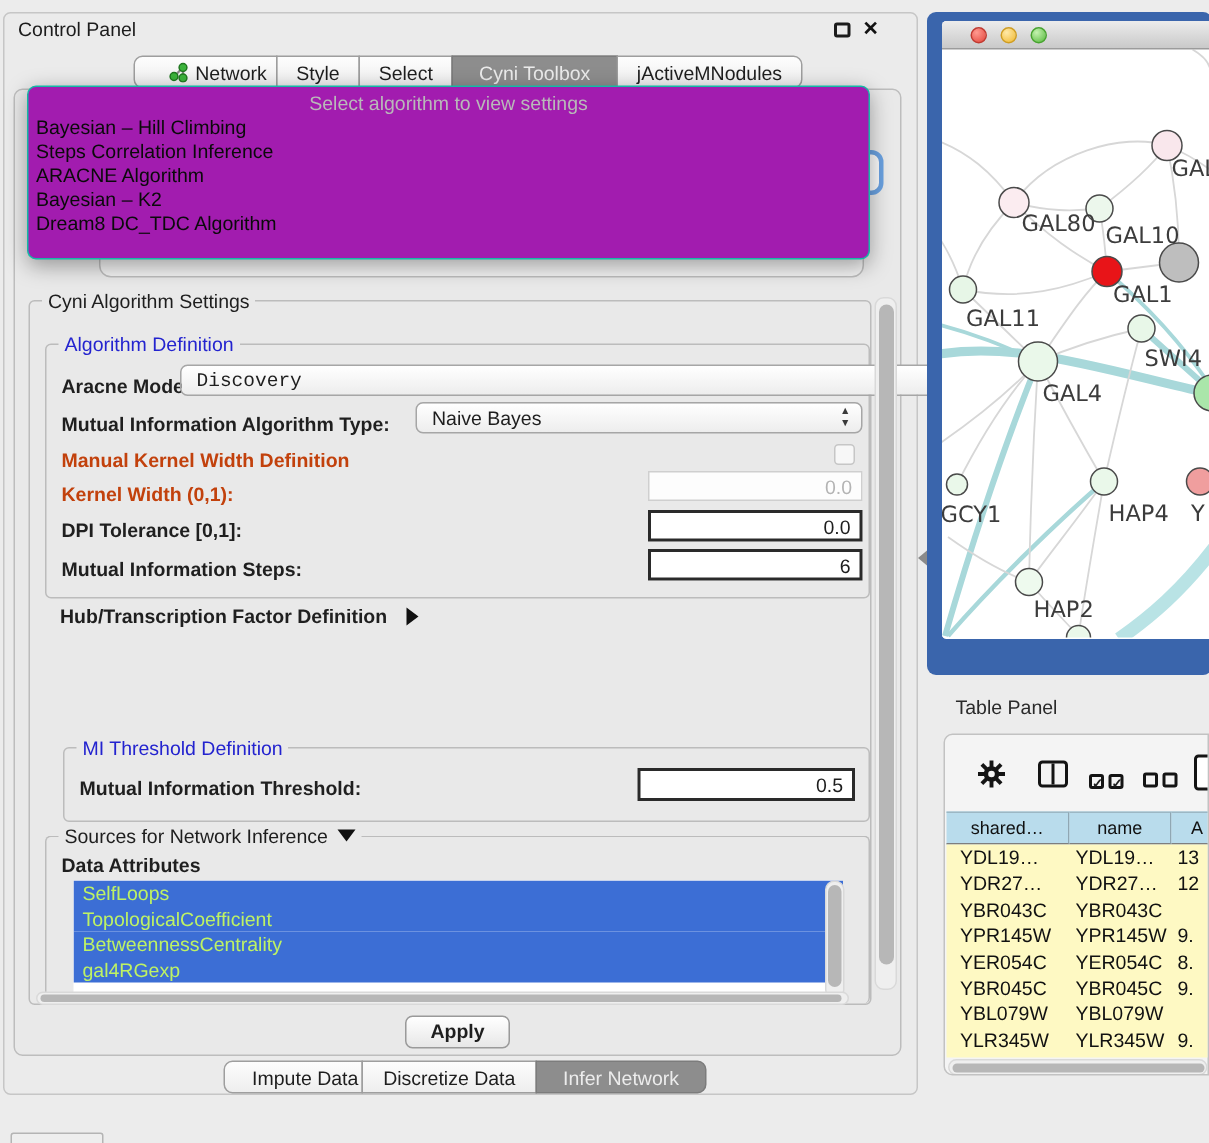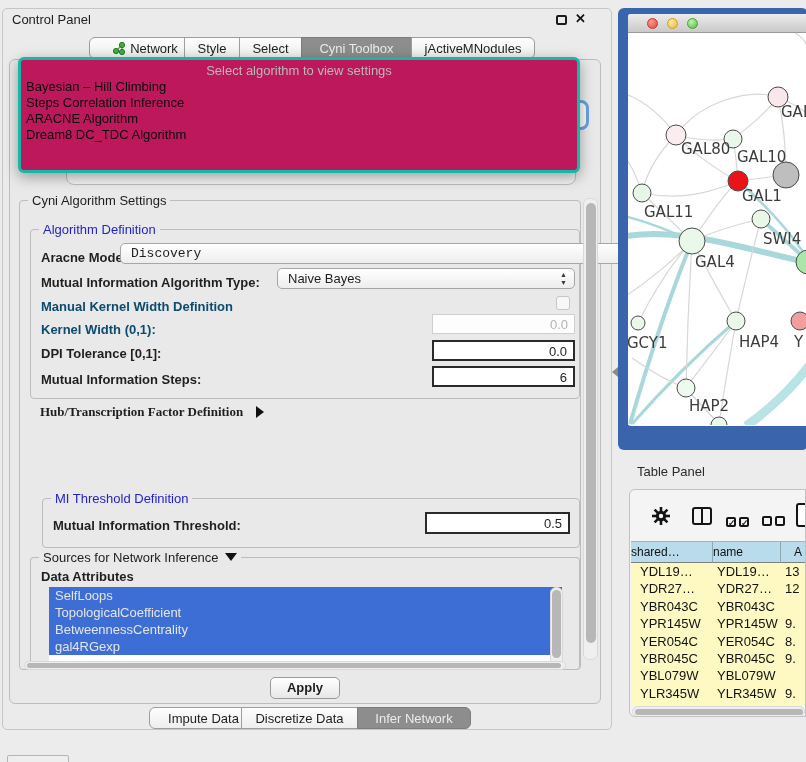--- a/index.html
+++ b/index.html
@@ -26,47 +26,47 @@
   .ghost-combo{position:absolute;left:63px;top:160px;width:510px;height:16px;
     border:1px solid #bdbdbd;border-radius:0 0 8px 8px;background:#f2f2f2;}
   .ghost-focus{position:absolute;left:443px;top:91px;width:143px;height:30px;
     border:3px solid #6aa1e0;border-radius:8px;background:#fafafa;}
   
   .grp{position:absolute;border:1px solid #bcbcbc;border-radius:4px;}
   .gtitle{position:absolute;top:-8px;left:8px;background:#e9e9e9;padding:0 4px;font-size:13px;white-space:nowrap;}
   .gtitle.blue{color:#2323cf;}
   .gtitle.green{color:#3ed43e;}
   .lbl{position:absolute;font-size:13px;font-weight:bold;color:#1f1f1f;white-space:nowrap;}
-  .lbl.gray{color:#0c4a6e;}
+  .lbl.gray{color:#c2410c;}
   .combo{position:absolute;height:21px;background:linear-gradient(#ffffff,#ededed);
     border:1px solid #a6a6a6;border-radius:5px;font-size:13px;display:flex;align-items:center;
     padding:0 22px 0 10px;}
   .arrows{position:absolute;right:7px;top:2px;font-size:7px;line-height:8px;color:#3a3a3a;text-align:center;}
   .field{position:absolute;background:#fff;border:1px solid #a6a6a6;font-size:13px;
     text-align:right;padding:2px 6px 0 0;}
   .field.strong{border:2px solid #2a2a2a;}
   .field.dis{border:1px solid #cfcfcf;color:#b4b4b4;background:#fdfdfd;}
   .checkbox{position:absolute;width:14px;height:14px;border:1px solid #c6c6c6;border-radius:3px;background:#f7f7f7;}
   .tri-right{display:inline-block;width:0;height:0;border-left:8px solid #111;
     border-top:6px solid transparent;border-bottom:6px solid transparent;margin-left:8px;vertical-align:-2px;}
   .tri-down{display:inline-block;width:0;height:0;border-top:8px solid #111;
     border-left:6px solid transparent;border-right:6px solid transparent;margin-left:6px;vertical-align:1px;}
   
   .attr-list{position:absolute;left:18px;top:29px;width:513px;height:79px;background:#fff;overflow:hidden;}
-  .attr-item{height:17px;line-height:17px;background:#3c6ed5;color:#e5e5e5;font-size:13px;padding-left:6px;
+  .attr-item{height:17px;line-height:17px;background:#3c6ed5;color:#bef264;font-size:13px;padding-left:6px;
     width:585px;}
   .vscroll{position:absolute;background:#efefef;border:1px solid #d9d9d9;border-radius:6px;}
   .thumb{position:absolute;background:#b7b7b7;border-radius:6px;}
   .hscroll{position:absolute;background:#efefef;border:1px solid #d9d9d9;border-radius:6px;}
   .apply-btn{position:absolute;left:267px;top:668px;width:70px;height:22px;
     background:linear-gradient(#ffffff,#e7e7e7);border:1px solid #9a9a9a;border-radius:5px;
     font-size:13px;font-weight:bold;text-align:center;line-height:20px;}
   
-  .popup{position:absolute;left:18px;top:57px;width:562px;height:116px;background:#be185d;
-    border:3px solid #14b8a6;border-radius:6px;box-shadow:0 4px 14px rgba(0,0,0,.35);z-index:50;}
+  .popup{position:absolute;left:18px;top:57px;width:562px;height:116px;background:#a21caf;
+    border:1px solid #14b8a6;border-radius:6px;box-shadow:0 4px 14px rgba(0,0,0,.35);z-index:50;}
   .popup-ph{height:17px;line-height:17px;text-align:center;color:#b9b9b9;font-size:13px;margin-top:2px;}
   .popup-item{height:16px;line-height:16px;font-size:13px;padding-left:5px;color:#0a0a0a;white-space:nowrap;}
   .popup-item.bold{font-weight:normal;}
   
   .net-frame{position:absolute;left:618px;top:8px;width:190px;height:442px;
     background:#3a65ac;border-radius:6px;padding:6px 0 24px 10px;}
   .net-window{width:180px;height:412px;background:#fff;border-radius:3px 0 0 3px;overflow:hidden;}
   .net-titlebar{height:19px;background:linear-gradient(#ececec,#c9c9c9);border-bottom:1px solid #9b9b9b;position:relative;}
   .tl{position:absolute;top:4px;width:11px;height:11px;border-radius:50%;}
   .tl.red{left:19px;background:radial-gradient(circle at 35% 30%,#ff9a90,#e2463c);border:1px solid #c03a30;}
@@ -80,21 +80,21 @@
   .table-panel{position:absolute;left:629px;top:489px;width:177px;height:228px;
     background:#f4f4f4;border:1px solid #c2c2c2;border-radius:6px 0 0 6px;overflow:hidden;}
   .tp-toolbar{position:absolute;left:0;top:0;width:100%;height:48px;}
   .cb{display:inline-block;width:10px;height:10px;border:2px solid #141414;border-radius:2px;
     font-size:9px;line-height:8px;font-weight:bold;text-align:center;margin-right:3px;}
   .col-icon{position:absolute;left:62px;top:17px;width:20px;height:18px;border:2px solid #141414;border-radius:3px;}
   .col-icon::after{content:"";position:absolute;left:7px;top:0;width:2px;height:14px;background:#141414;}
   .page-icon{position:absolute;left:166px;top:13px;width:20px;height:24px;border:2px solid #141414;border-radius:3px;background:#fff;}
   .tbl-header{position:absolute;left:1px;top:51px;height:22px;display:flex;}
   .th{background:#b9dcec;border-right:1px solid #90a7b3;border-bottom:1px solid #7e7e7e;border-top:1px solid #9cb7c4;
-    font-size:12px;text-align:left;line-height:21px;color:#111;}
+    font-size:12px;text-align:center;line-height:21px;color:#111;}
   .tbl-body{position:absolute;left:1px;top:73px;width:176px;height:142px;background:#fef9c3;overflow:hidden;}
   .trow{display:flex;height:17.4px;}
   .td{font-size:13px;line-height:17px;white-space:nowrap;overflow:hidden;color:#111;}
   .td.c0{width:82px;padding-left:9px;}
   .td.c1{width:68px;padding-left:4px;}
   .td.c2{width:26px;padding-left:4px;}
   
   .divider-arrow{position:absolute;left:612px;top:367px;width:0;height:0;
     border-right:6px solid #8a8a8a;border-top:5px solid transparent;border-bottom:5px solid transparent;}
   .collapsed-btn{position:absolute;left:7px;top:755px;width:62px;height:10px;
@@ -167,21 +167,21 @@
         <div class="field strong" style="left:401px;top:110px;width:143px;height:21px;">
           <span>0.0</span>
         </div>
         <span class="lbl" style="left:10px;top:142px;">Mutual Information Steps:</span>
         <div class="field strong" style="left:401px;top:136px;width:143px;height:21px;">
           <span>6</span>
         </div>
       </div>
 
       <div style="position:absolute;left:20px;top:201px;">
-        <span class="lbl" style="position:static;font-family:Liberation Serif, serif;">Hub/Transcription Factor Definition</span>
+        <span class="lbl" style="position:static;">Hub/Transcription Factor Definition</span>
         <span class="tri-right"></span>
       </div>
 
 
       <div class="grp" style="left:22px;top:297px;width:538px;height:50px;">
         <span class="gtitle blue">MI Threshold Definition</span>
         <span class="lbl" style="left:10px;top:19px;">Mutual Information Threshold:</span>
         <div class="field strong" style="left:382px;top:13px;width:145px;height:22px;">
           <span>0.5</span>
         </div>
@@ -224,20 +224,21 @@
       <span>Infer Network</span>
     </div>
   </div>
 
   <div class="popup">
     <div class="popup-ph">Select algorithm to view settings</div>
     <div id="popup-list">
         <div class="popup-item">Bayesian – Hill Climbing</div>
         <div class="popup-item">Steps Correlation Inference</div>
         <div class="popup-item bold">ARACNE Algorithm</div>
+        <div class="popup-item">Bayesian – K2</div>
         <div class="popup-item">Dream8 DC_TDC Algorithm</div>
       </div>
   </div>
 
   <div class="net-frame">
     <div class="net-window">
       <div class="net-titlebar">
         <span class="tl red"></span>
         <span class="tl yel"></span>
         <span class="tl grn"></span>

